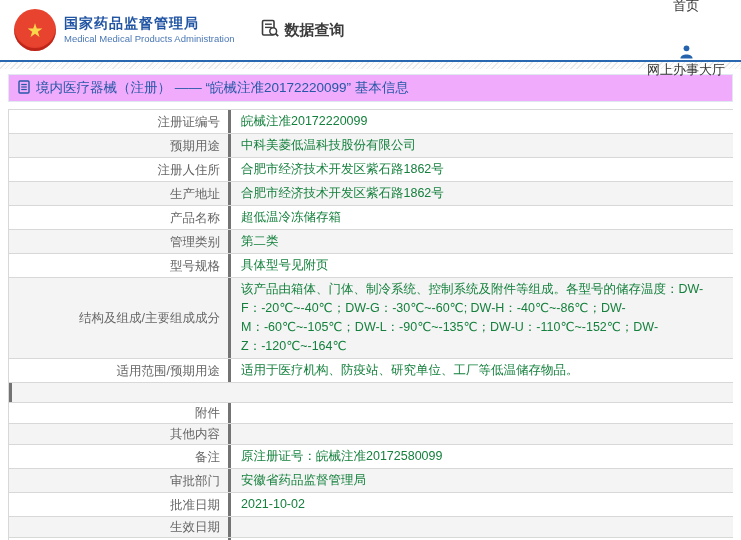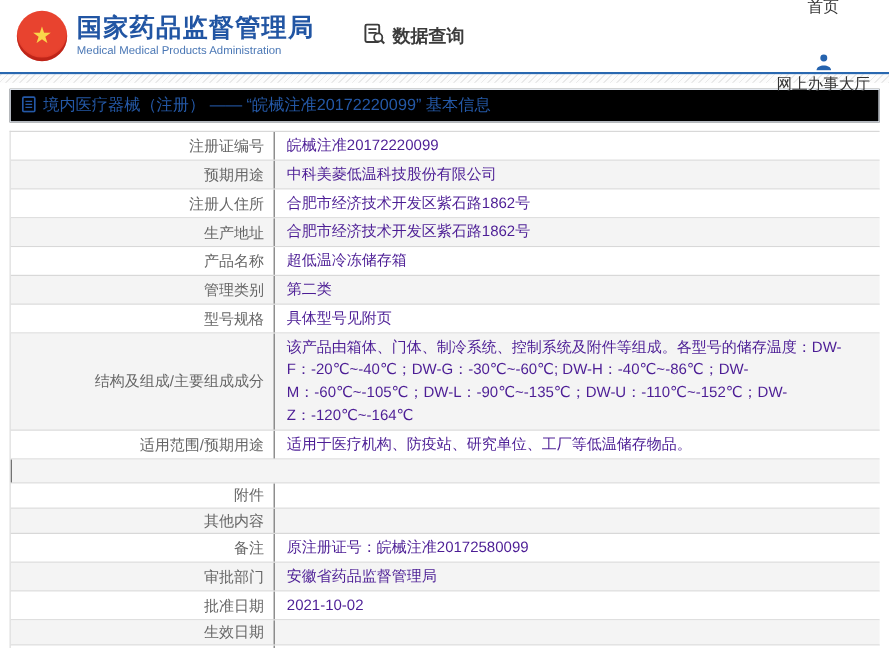--- a/index.html
+++ b/index.html
@@ -6,48 +6,48 @@
   html,body { width: 741px; height: 540px; overflow: hidden; background: #fff;
     font-family: "Liberation Sans", "DejaVu Sans", sans-serif; }
 
   
   .header { height: 60px; display: flex; align-items: center; padding: 0 12px 0 14px; background:#fff; }
   .emblem { width: 42px; height: 42px; border-radius: 50%;
     background: radial-gradient(circle at 50% 42%, #e8432f 0 60%, #c8211a 100%);
     color: #f9d64a; display: flex; align-items: center; justify-content: center;
     font-size: 19px; flex: 0 0 auto; box-shadow: inset 0 -3px 0 rgba(150,10,5,.45); }
   .brand { margin-left: 8px; line-height: 1.1; }
-  .brand-title { font-size: 21px; font-weight: bold; color: #2155a3; letter-spacing: 1px; }
+  .brand-title { font-size: 14px; font-weight: bold; color: #2155a3; letter-spacing: 1px; }
   .brand-sub { font-size: 9.5px; color: #4a77b5; margin-top: 3px; }
-  .data-query { display: flex; align-items: center; gap: 5px; margin-left: 41px;
+  .data-query { display: flex; align-items: center; gap: 5px; margin-left: 26px;
     font-size: 15px; font-weight: bold; color: #3c3c3c; cursor: pointer; }
   .nav { margin-left: auto; display: flex; gap: 30px; padding-right: 4px; flex-direction: column; }
   .nav-item { display: flex; flex-direction: column; align-items: center; gap: 2px;
     font-size: 13px; color: #333; cursor: pointer; }
   .nav-item svg { display: block; }
 
   
   .blue-line { height: 2px; background: #2968b0; }
   .hatch { height: 7px;
     background: repeating-linear-gradient(135deg, #e9e9e9 0 1px, #fcfcfc 1px 4px); }
 
   
   .content { margin: 5px 8px 0 8px; }
-  .title-bar { height: 28px; background: #000000; border: 1px solid #e2e8f0;
+  .title-bar { height: 28px; background: #f0abfc; border: 1px solid #e2e8f0;
     display: flex; align-items: center; gap: 6px; padding: 0 9px;
     color: #2458a6; font-size: 13.5px; }
 
   .info-table { margin-top: 7px; border-top: 1px solid #d8d8d8; border-left: 1px solid #d8d8d8; }
   .row { display: flex; border-bottom: 1px solid #d8d8d8; min-height: 20px; background: #fff; }
   .row:nth-child(even) { background: #f4f4f4; }
   .cell-label { width: 219px; flex: 0 0 auto; display: flex; align-items: center;
     justify-content: flex-end; gap: 3px; padding: 1px 8px 1px 4px;
     color: #666; font-size: 12.5px; line-height: 18px; }
-  .cell-value { flex: 1 1 auto; border-left: 1px solid #737373; display: flex; align-items: center;
-    padding: 2px 8px 2px 10px; color: #4c1d95; font-size: 12.5px; line-height: 19px; }
+  .cell-value { flex: 1 1 auto; border-left: 3px solid #737373; display: flex; align-items: center;
+    padding: 2px 8px 2px 10px; color: #15803d; font-size: 12.5px; line-height: 19px; }
 </style>
 </head>
 <body>
 
 <div class="header">
   <div class="emblem">★</div>
   <div class="brand">
     <div class="brand-title">国家药品监督管理局</div>
     <div class="brand-sub">Medical Medical Products Administration</div>
   </div>

